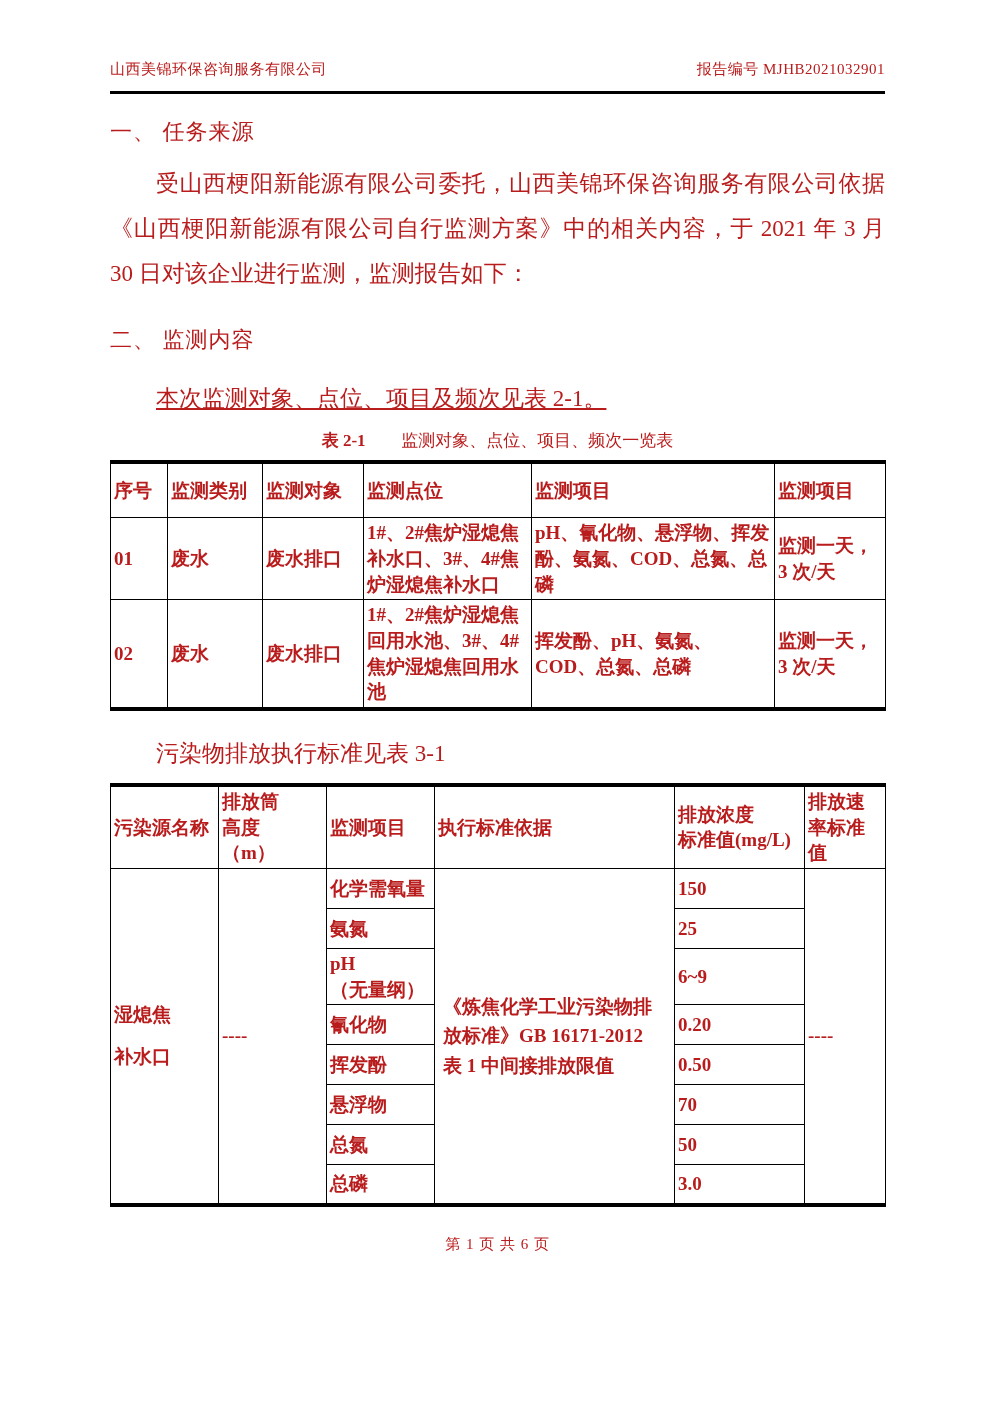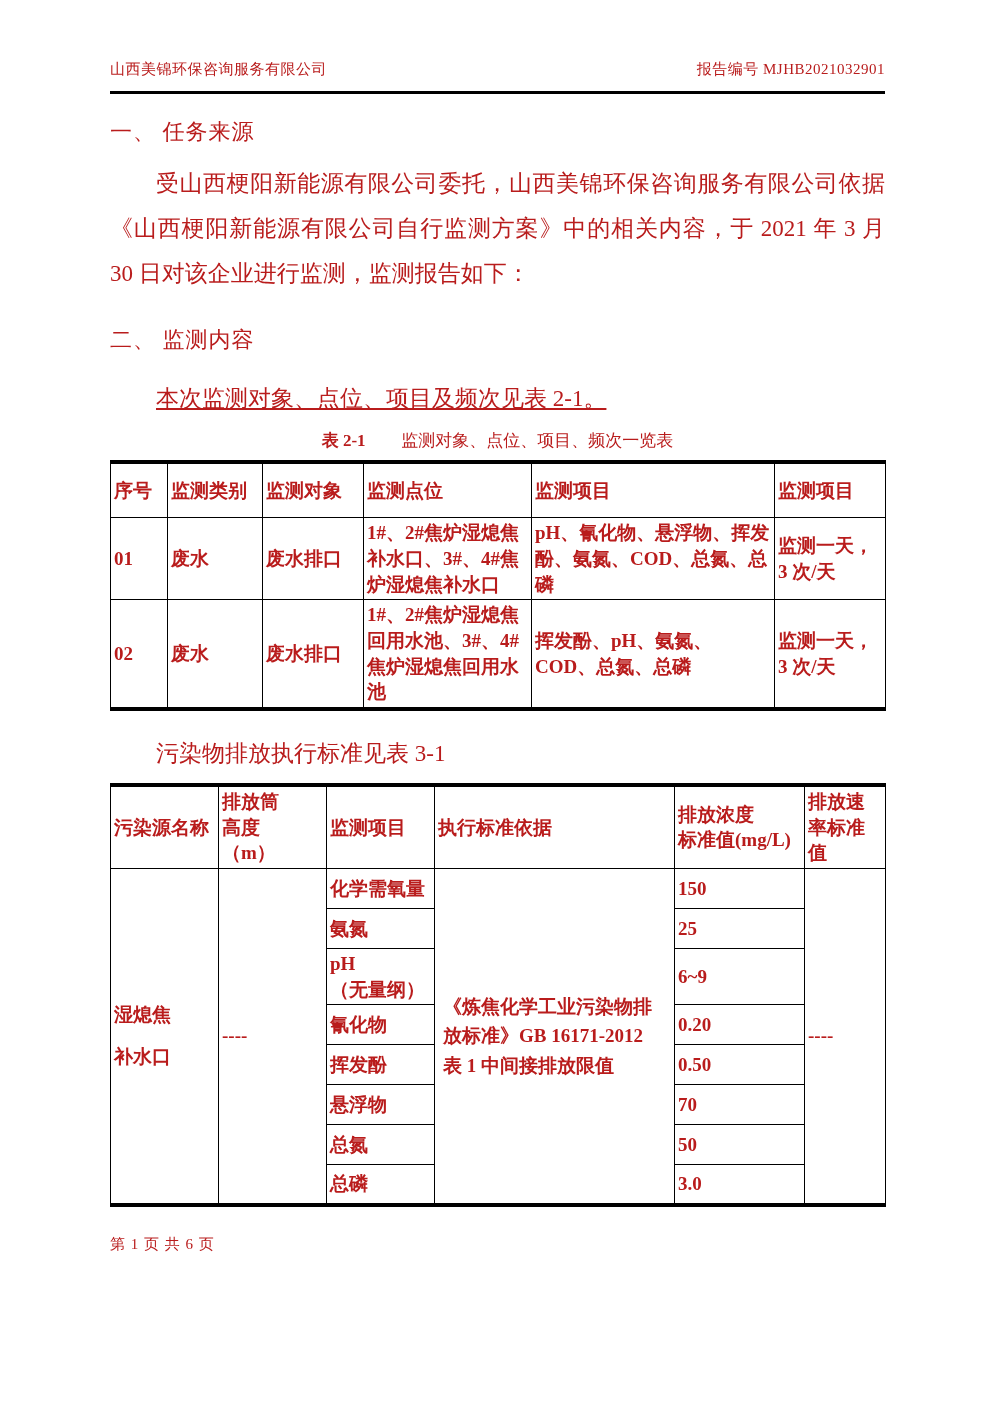--- a/index.html
+++ b/index.html
@@ -70,20 +70,21 @@
   }
   .t21 thead tr { height:56px; }
   .t21 tbody tr { height:72px; }
   .t31 thead tr { height:78px; }
   .t31 tbody tr { height:40px; }
   .t31 tbody tr.tall { height:46px; }
   .t31 td.span-cell { line-height:2.2; }
   .t31 td.basis-cell { line-height:1.55; padding:2px 8px; }
   .page-footer {
     margin-top:28px;
+    text-align:center;
     font-size:15px;
     letter-spacing:1px;
   }
 </style>
 </head>
 <body>
 
 <div class="page">
 
   <div class="doc-header">

